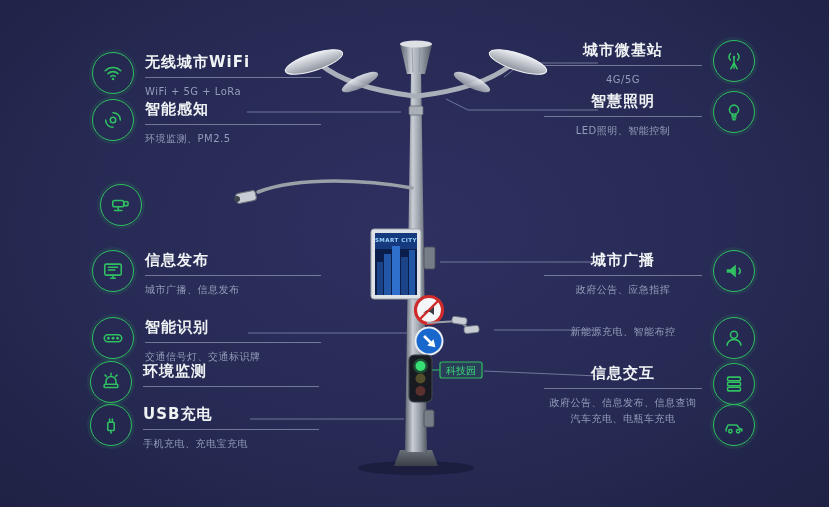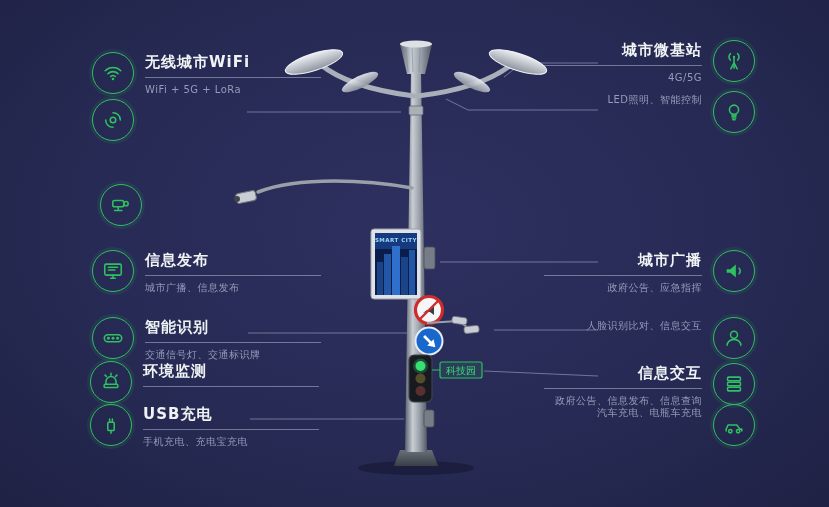--- a/index.html
+++ b/index.html
@@ -10,26 +10,26 @@
   }
   .feat{position:absolute;display:flex;gap:11px;align-items:flex-start;}
   .icon-circle{
     flex:0 0 auto;width:40px;height:40px;border:1.6px solid #2fc061;border-radius:50%;
     display:flex;align-items:center;justify-content:center;
     box-shadow:0 0 0 3px rgba(47,192,97,0.10);
   }
   .icon-circle svg{width:22px;height:22px;stroke:#2fc061;fill:none;stroke-width:1.7;stroke-linecap:round;stroke-linejoin:round;}
   .icon-circle svg .f{fill:#2fc061;stroke:none;}
   .txt{width:176px;padding-top:1px;}
-  .feat.right .txt{width:158px;text-align:right;}
+  .feat.right .txt{width:158px;text-align:center;}
   .title{
     color:#eff3f4;font-size:15px;font-weight:bold;letter-spacing:1px;
     border-bottom:1px solid rgba(190,197,220,.5);padding-bottom:5px;margin-bottom:4px;
   }
-  .subtitle{color:#939cba;font-size:10px;letter-spacing:.5px;white-space:pre-line;line-height:1.55;}
+  .subtitle{color:#939cba;font-size:10px;letter-spacing:.5px;white-space:pre-line;line-height:1.55;margin-top:6px;}
   svg.pole-art{position:absolute;left:0;top:0;pointer-events:none;}
 </style>
 </head>
 <body>
 
 <svg class="pole-art" width="829" height="507" viewBox="0 0 829 507">
   <defs>
     <linearGradient id="gPole" x1="0" y1="0" x2="1" y2="0">
       <stop offset="0" stop-color="#59606b"></stop>
         <stop offset="0.35" stop-color="#c9ced5"></stop>
@@ -152,20 +152,24 @@
 </div>
 
 <div class="feat left" style="left:92px;top:99px">
   <div class="icon-circle">
     <svg viewBox="0 0 24 24">
         <circle cx="12" cy="12" r="3"></circle>
         <path d="M12 4a8 8 0 0 1 8 8"></path>
         <path d="M12 20a8 8 0 0 1 -8 -8"></path>
       </svg>
   </div>
+  <div class="txt">
+    <div class="title">智能感知</div>
+    <div class="subtitle">环境监测、PM2.5</div>
+  </div>
 </div>
 
 <div class="feat left" style="left:100px;top:184px">
   <div class="icon-circle">
     <svg viewBox="0 0 24 24">
         <rect x="3" y="7" width="12" height="7" rx="2"></rect>
         <circle cx="17.5" cy="10.5" r="2.3"></circle>
         <path d="M9 14v4"></path>
         <path d="M5 18h8"></path>
       </svg>
@@ -239,20 +243,21 @@
         <path d="M8.5 20.5l3.5 -6.5 3.5 6.5"></path>
         <circle class="f" cx="12" cy="7.5" r="1.3"></circle>
         <path d="M8 4a5.5 5.5 0 0 0 0 7"></path>
         <path d="M16 4a5.5 5.5 0 0 1 0 7"></path>
       </svg>
   </div>
 </div>
 
 <div class="feat right" style="right:74px;top:91px">
   <div class="txt">
+    <div class="title">智慧照明</div>
     <div class="subtitle">LED照明、智能控制</div>
   </div>
   <div class="icon-circle">
     <svg viewBox="0 0 24 24">
         <circle cx="12" cy="9.5" r="5"></circle>
         <path d="M10 14.5v2h4v-2"></path>
         <path d="M10 18.5h4M10.8 20.5h2.4"></path>
       </svg>
   </div>
 </div>
@@ -265,21 +270,21 @@
   <div class="icon-circle">
     <svg viewBox="0 0 24 24">
         <path class="f" d="M4 10v4h4l6 5V5L8 10H4z"></path>
         <path d="M17.5 9a4.5 4.5 0 0 1 0 6"></path>
       </svg>
   </div>
 </div>
 
 <div class="feat right" style="right:74px;top:317px">
   <div class="txt">
-    <div class="subtitle">人脸识别比对、信息交互</div>
+    <div class="subtitle">新能源充电、智能布控</div>
   </div>
   <div class="icon-circle">
     <svg viewBox="0 0 24 24">
         <circle cx="12" cy="8.5" r="3.8"></circle>
         <path d="M4.5 20a7.5 6.5 0 0 1 15 0"></path>
       </svg>
   </div>
 </div>
 
 <div class="feat right" style="right:74px;top:363px">

